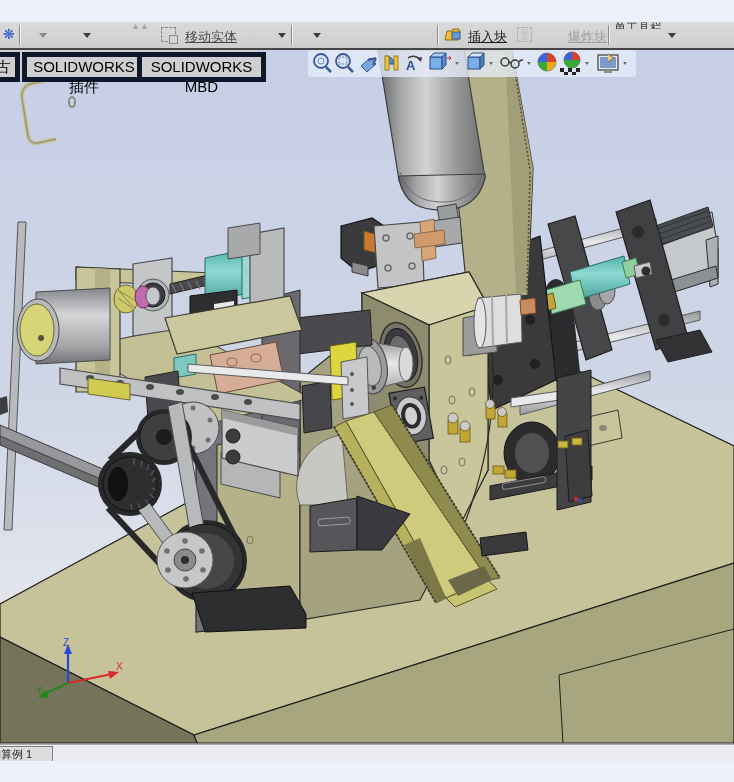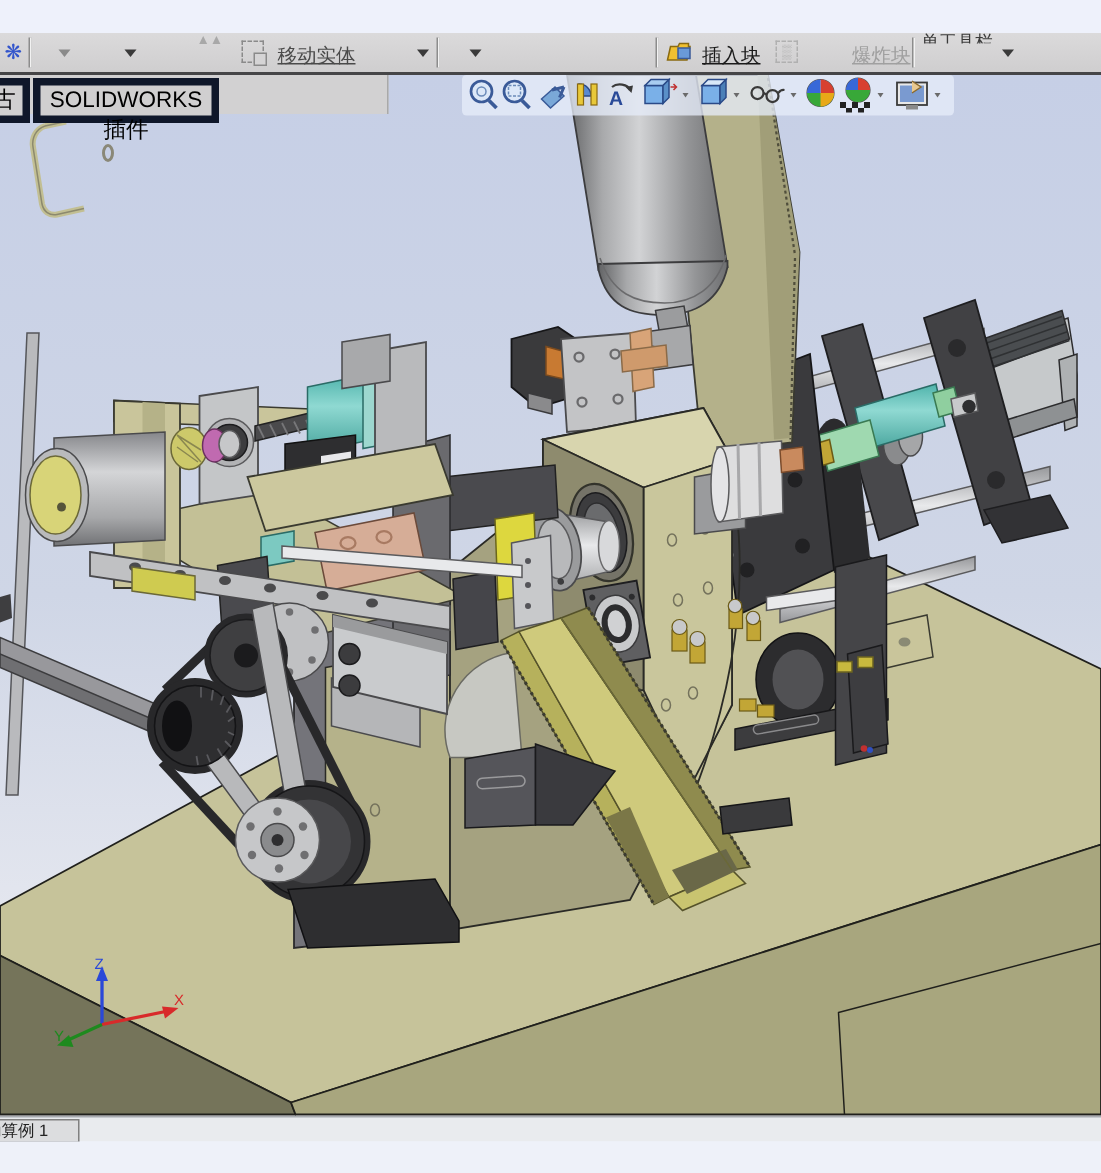--- a/index.html
+++ b/index.html
@@ -392,20 +392,21 @@
     <div class="tbtext" style="left:468px;top:6px;color:#1a1a1a;text-align:center;">插入块</div>
     <div style="position:absolute;left:517px;top:5px;width:13px;height:13px;border:1.5px dashed #b0b0b0;color:#b0b0b0;font-size:9px;line-height:13px;text-align:center;">▒</div>
     <div class="tbtext" style="left:568px;top:6px;color:#a0a0a0;">爆炸块</div>
     <div class="sep" style="left:608px;"></div>
     <div style="position:absolute;left:614px;top:-2px;height:9px;overflow:hidden;color:#3a3a3a;font-size:12px;">单工具栏</div>
     <div class="dd" style="left:668px;top:11px;"></div>
   </div>
   <div id="tabrow" class="abs">
     <div class="tab" style="left:-14px;width:24px;">古</div>
     <div class="tab" style="left:22px;width:114px;">SOLIDWORKS 插件</div>
+    <div class="tab" style="left:137px;width:119px;">SOLIDWORKS MBD</div>
   </div>
   <div id="hud" class="abs">
     <svg width="328" height="27" viewBox="0 0 328 27">
       <g font-family="Liberation Sans">
         <circle cx="13" cy="11" r="7" fill="#dce8f8" stroke="#3a5a98" stroke-width="1.8"></circle>
         <line x1="18" y1="17" x2="23" y2="22" stroke="#3a5a98" stroke-width="2.5"></line>
         <circle cx="13" cy="11" r="3" fill="none" stroke="#6a8ab8" stroke-width="1"></circle>
         <circle cx="35" cy="11" r="7" fill="#dce8f8" stroke="#3a5a98" stroke-width="1.8"></circle>
         <line x1="40" y1="17" x2="45" y2="22" stroke="#3a5a98" stroke-width="2.5"></line>
         <rect x="31" y="7" width="8" height="7" fill="none" stroke="#6a8ab8" stroke-width="1" stroke-dasharray="2,1"></rect>

